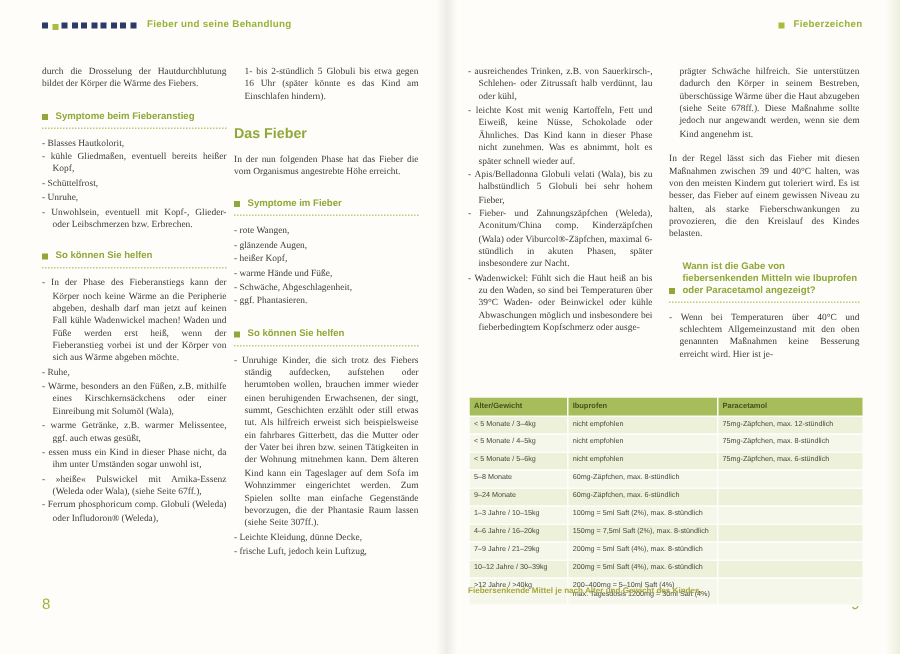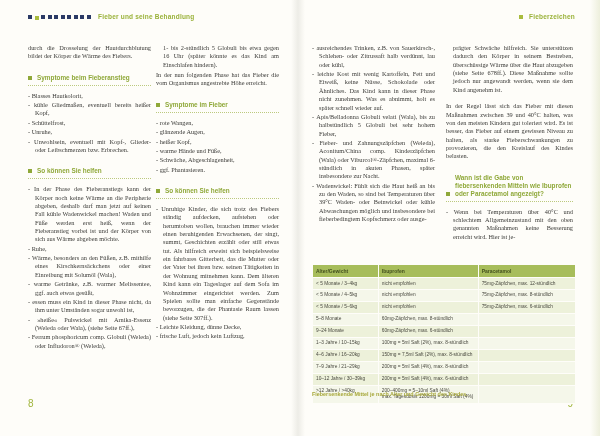--- a/index.html
+++ b/index.html
@@ -103,20 +103,21 @@
       <li>Wärme, besonders an den Füßen, z.B. mithilfe eines Kirschkernsäckchens oder einer Einreibung mit Solumöl (Wala),</li>
       <li>warme Getränke, z.B. warmer Melissentee, ggf. auch etwas gesüßt,</li>
       <li>essen muss ein Kind in dieser Phase nicht, da ihm unter Umständen sogar unwohl ist,</li>
       <li>»heiße« Pulswickel mit Arnika-Essenz (Weleda oder Wala), (siehe Seite 67ff.),</li>
       <li>Ferrum phosphoricum comp. Globuli (Weleda) oder Infludoron® (Weleda),</li>
     </ul>
   </div>
 
   <div class="col" id="col2">
     <p class="cont">1- bis 2-stündlich 5 Globuli bis etwa gegen 16 Uhr (später könnte es das Kind am Einschlafen hindern).</p>
+    <div class="h-main">Das Fieber</div>
     <p>In der nun folgenden Phase hat das Fieber die vom Organismus angestrebte Höhe erreicht.</p>
     <div class="h-small">Symptome im Fieber</div>
     <ul class="dash">
       <li>rote Wangen,</li>
       <li>glänzende Augen,</li>
       <li>heißer Kopf,</li>
       <li>warme Hände und Füße,</li>
       <li>Schwäche, Abgeschlagenheit,</li>
       <li>ggf. Phantasieren.</li>
     </ul>

